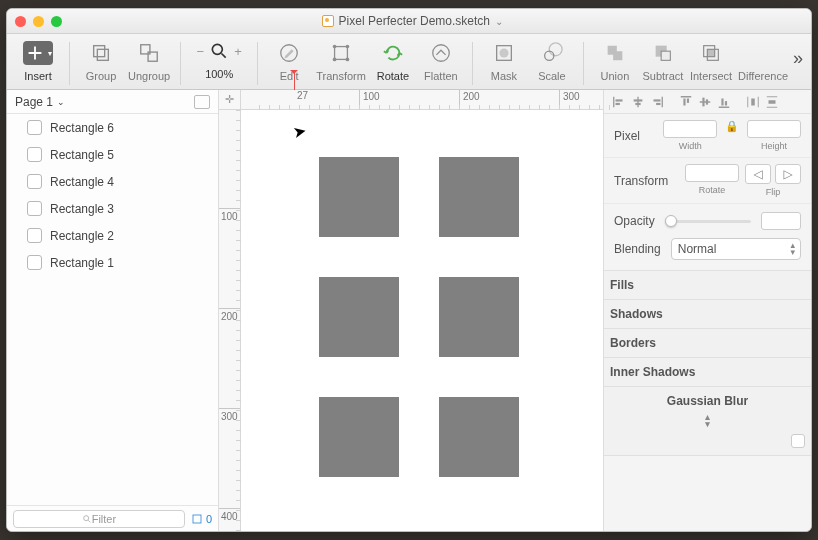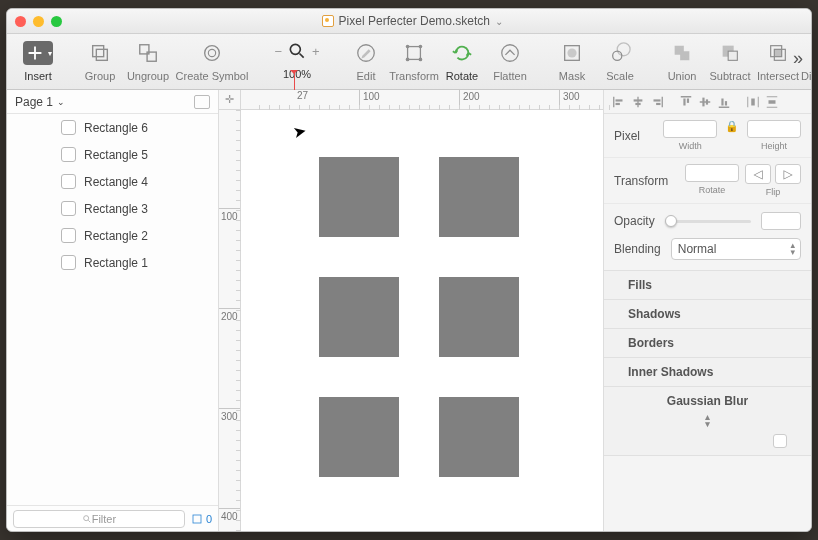--- a/index.html
+++ b/index.html
@@ -27,21 +27,21 @@
 .sep { width:1px; background:#d4d4d4; align-self:stretch; margin:4px 6px;}
 
 .body { flex:1; display:flex; min-height:0; }
 
 
 .left { width:212px; background:#fdfdfd; border-right:1px solid #ddd; display:flex; flex-direction:column; }
 .pages { height:24px; display:flex; align-items:center; padding:0 8px; font-size:12px; color:#444; border-bottom:1px solid #e5e5e5; }
 .pages .spacer{flex:1;}
 .pages .mini-icon{width:16px;height:14px;border:1px solid #bbb;border-radius:2px;position:relative;}
 .layers { flex:1; overflow:auto; }
-.layer-row { display:flex; align-items:center; height:27px; padding:0 10px 0 54px; font-size:12px; color:#444; gap:8px; }
+.layer-row { display:flex; align-items:center; height:27px; padding:0 10px 0 20px; font-size:12px; color:#444; gap:8px; }
 .layer-row .chk { width:15px;height:15px;border:1px solid #b8b8b8;border-radius:3px;background:#fff; }
 .filter-bar { height:26px; border-top:1px solid #e5e5e5; display:flex; align-items:center; padding:0 6px; gap:6px; }
 .filter-input { flex:1; height:18px; border:1px solid #d0d0d0; border-radius:4px; background:#fff; font-size:11px; color:#999; display:flex; align-items:center; justify-content:center; gap:0;}
 .filter-meta { font-size:11px; color:#2a84d4; display:flex; align-items:center; gap:3px; }
 
 
 .center { flex:1; position:relative; background:#fff; display:flex; }
 .ruler-h { position:absolute; left:22px; right:0; top:0; height:20px; background:#f7f7f7; border-bottom:1px solid #d8d8d8; }
 .ruler-v { position:absolute; left:0; top:20px; bottom:0; width:22px; background:#f7f7f7; border-right:1px solid #d8d8d8; }
 .ruler-corner { position:absolute; left:0; top:0; width:22px; height:20px; background:#f7f7f7; border-right:1px solid #d8d8d8; border-bottom:1px solid #d8d8d8; display:flex; align-items:center; justify-content:center; color:#999; font-size:11px; }
@@ -69,21 +69,21 @@
 .transform-btns { display:flex; gap:4px; }
 .tbx { width:26px;height:20px;border:1px solid #ccc;border-radius:3px;background:#fff;display:flex;align-items:center;justify-content:center;color:#888; }
 .lock-ic { color:#aaa; font-size:11px; padding:0 2px;}
 .op-row { padding:8px 10px; display:flex; align-items:center; gap:10px; }
 .op-row .slider { flex:1; height:3px; background:#ddd; border-radius:2px; position:relative;}
 .op-row .slider .knob{ position:absolute; left:0; top:-5px; width:12px;height:12px;border-radius:50%;background:#fff;border:1px solid #bbb; box-shadow:0 1px 2px rgba(0,0,0,.2);}
 .op-row input { width:40px;height:18px;border:1px solid #ccc;border-radius:3px;background:#fff; }
 .blend-row { padding:0 10px 10px; display:flex; align-items:center; gap:10px; border-bottom:1px solid #e0e0e0;}
 .blend-sel { flex:1; height:22px; border:1px solid #ccc; border-radius:4px; background:#fff; display:flex; align-items:center; padding:0 6px; color:#555; position:relative; font-size:12px;}
 .blend-sel .dd { position:absolute; right:5px; font-size:9px; color:#888; line-height:7px; }
-.section-h { padding:7px 24px; font-weight:600; font-size:12px; color:#555; border-bottom:1px solid #e0e0e0; background:#f1f1f1;}
+.section-h { padding:7px 6px; font-weight:600; font-size:12px; color:#555; border-bottom:1px solid #e0e0e0; background:#f1f1f1;}
 .gauss { display:flex; align-items:center; gap:6px;flex-direction:column; }
 .gauss .dd { font-size:9px; color:#888; line-height:7px; }
 .gauss-chk { margin-left:auto; width:14px;height:14px;border:1px solid #ccc;border-radius:3px;background:#fff; }
 </style>
 </head>
 <body>
 
 <div class="window">
 
   <div class="titlebar">
@@ -123,29 +123,20 @@
       <span>Group</span>
     </div>
     <div class="tbtn">
       <div class="ic">
           <svg viewBox="0 0 24 24">
             <rect x="3" y="3" width="10" height="10" fill="none" stroke="currentColor" stroke-width="1.5"></rect>
             <rect x="11" y="11" width="10" height="10" fill="none" stroke="currentColor" stroke-width="1.5"></rect>
           </svg>
         </div>
       <span>Ungroup</span>
-    </div>
-    <div class="tbtn" style="min-width:78px">
-      <div class="ic">
-          <svg viewBox="0 0 24 24">
-            <circle cx="12" cy="12" r="8" fill="none" stroke="currentColor" stroke-width="1.5"></circle>
-            <path d="M8 12a4 4 0 0 1 8 0a4 4 0 0 1-8 0" fill="none" stroke="currentColor" stroke-width="1.2"></path>
-          </svg>
-        </div>
-      <span>Create Symbol</span>
     </div>
     <div class="sep"></div>
     <div class="zoom-wrap">
       <div class="zoom-ctrl">
         <span class="pm">−</span>
         <svg viewBox="0 0 24 24" width="20" height="20">
             <circle cx="10" cy="10" r="6" fill="none" stroke="#333" stroke-width="2"></circle>
             <line x1="15" y1="15" x2="20" y2="20" stroke="#333" stroke-width="2"></line>
           </svg>
         <span class="pm">+</span>

